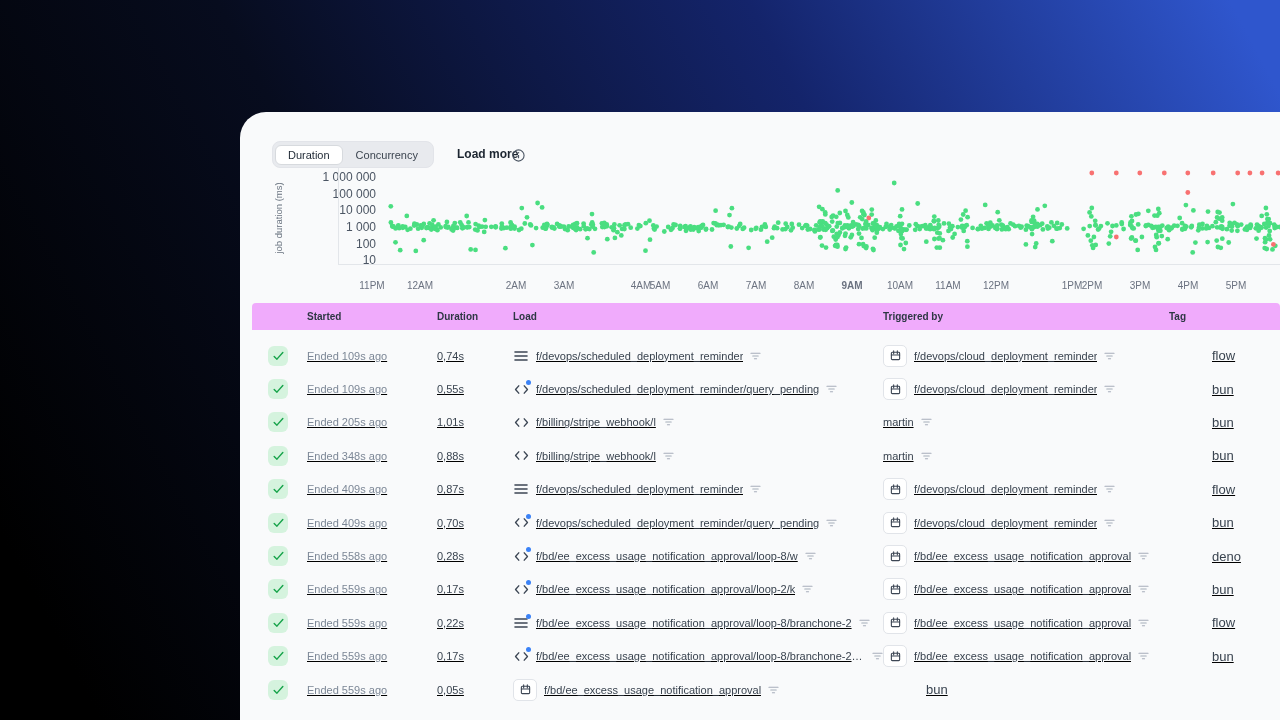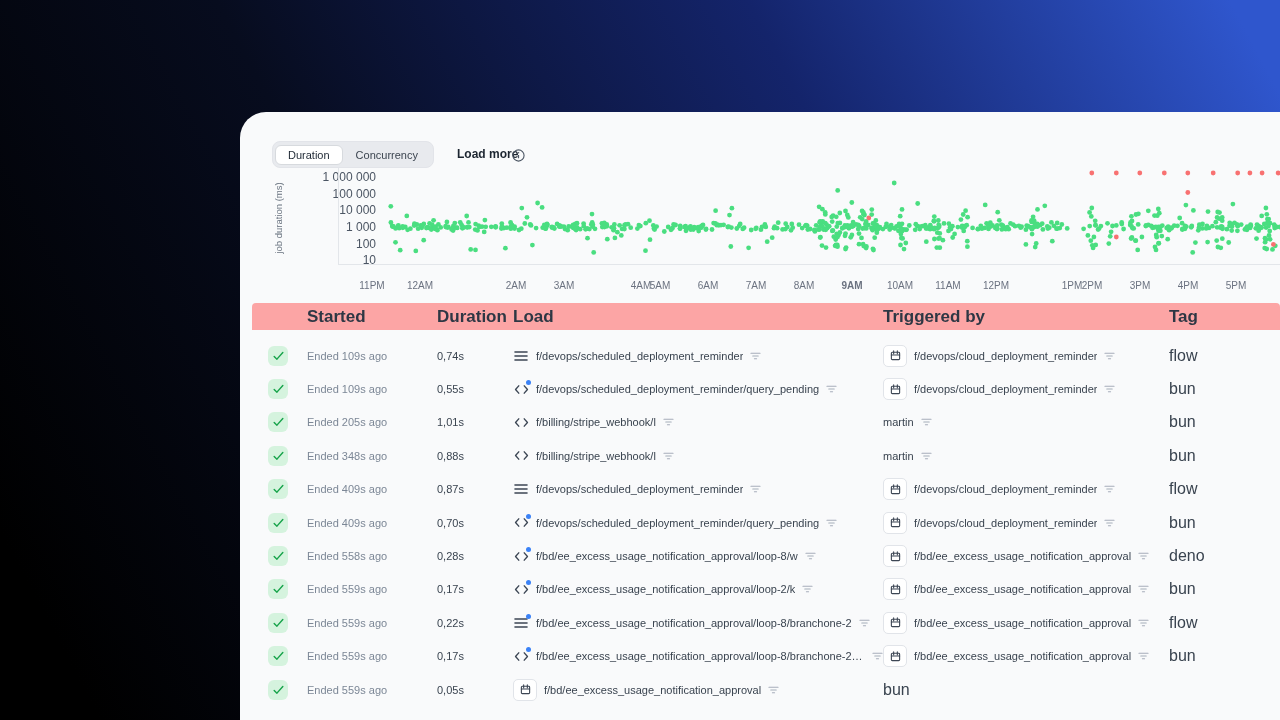--- a/index.html
+++ b/index.html
@@ -21,38 +21,38 @@
   .ylab{position:absolute;left:38px;top:106px;transform:translate(-50%,-50%) rotate(-90deg);
         font-size:9.5px;color:#68727f;white-space:nowrap;}
   .ytick{position:absolute;right:950px;transform:translateY(-50%);font-size:12px;color:#4b5563;white-space:nowrap;}
   .plot{position:absolute;left:98px;top:56px;width:941px;height:96px;
         border-left:1px solid #e3e6ea;border-bottom:1px solid #e3e6ea;}
   .xticks{position:absolute;left:0;top:166px;width:1040px;height:16px;overflow:hidden;}
   .xtick{position:absolute;transform:translateX(-50%);font-size:10px;color:#6b7280;top:2px;}
   
   .tbl{position:absolute;left:12px;top:191px;width:1028px;}
   .thead{display:grid;grid-template-columns:41px 130px 76px 370px 286px 1fr;
-         align-items:center;height:27px;background:#fca5a5;border-radius:4px 4px 0 0;
+         align-items:center;height:27px;background:#f0abfc;border-radius:4px 4px 0 0;
          padding-left:14px;box-sizing:border-box;
-         font-size:17px;font-weight:700;color:#2e3744;}
-  .rows{margin-top:9px;}
+         font-size:10px;font-weight:700;color:#2e3744;}
+  .rows{margin-top:9px;text-decoration:underline;}
   .row{display:grid;grid-template-columns:41px 130px 76px 370px 286px 1fr;
        align-items:center;height:33.4px;padding-left:14px;box-sizing:border-box;cursor:pointer;}
   .chk{width:20px;height:20px;border-radius:6px;background:#d5f3de;display:flex;
        align-items:center;justify-content:center;margin-left:2px;}
   .started{font-size:11px;color:#7c8796;}
   .dur{font-size:11px;color:#39434f;}
   .pathcell,.trigcell{display:flex;align-items:center;gap:7px;min-width:0;}
   .ptxt{font-size:11px;color:#39434f;white-space:nowrap;overflow:hidden;text-overflow:ellipsis;}
   .picon{position:relative;width:16px;height:14px;flex:none;display:flex;align-items:center;justify-content:center;}
   .bluedot{position:absolute;right:-2px;top:-2px;width:5px;height:5px;border-radius:50%;background:#3b82f6;}
   .calbox{width:22px;height:20px;flex:none;border:1px solid #e1e4e9;border-radius:5px;background:#fff;
           display:flex;align-items:center;justify-content:center;cursor:pointer;}
   .filt{flex:none;cursor:pointer;}
-  .tag{font-size:16px;color:#39434f;}
+  .tag{font-size:13px;color:#39434f;margin-left:43px;}
 </style>
 </head>
 <body>
 
 <div class="card">
 
   <div class="tabs">
     <button class="tab active">Duration</button>
     <button class="tab">Concurrency</button>
   </div>

